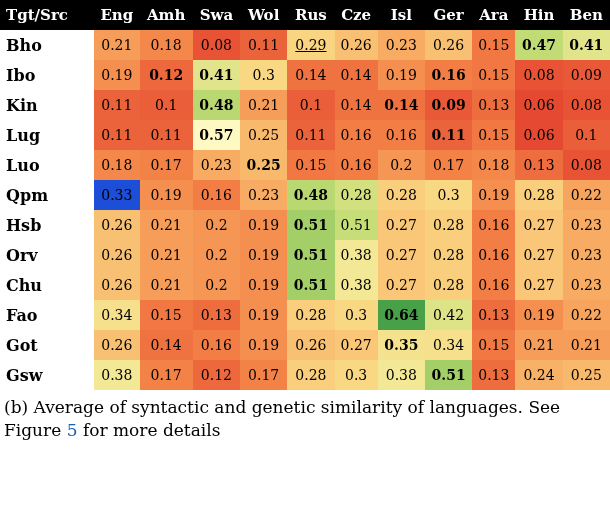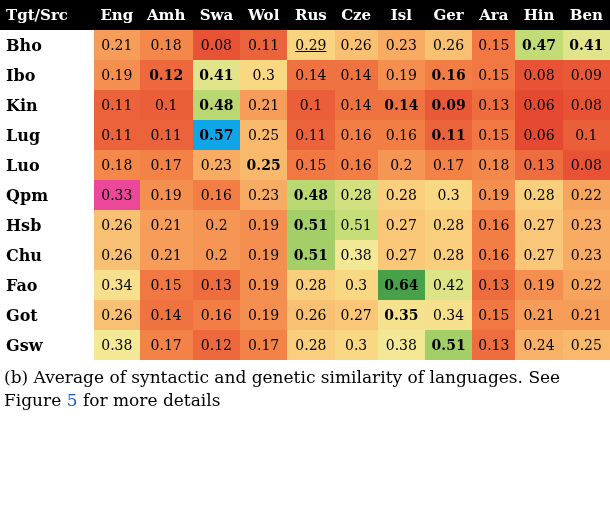--- a/index.html
+++ b/index.html
@@ -74,21 +74,21 @@
           <td class="cell" style="background: rgb(239, 114, 65); font-weight: bold;">0.14</td>
           <td class="cell" style="background: rgb(233, 89, 55); font-weight: bold;">0.09</td>
           <td class="cell" style="background: rgb(238, 109, 63);">0.13</td>
           <td class="cell" style="background: rgb(229, 73, 49);">0.06</td>
           <td class="cell" style="background: rgb(232, 83, 53);">0.08</td>
         </tr>
         <tr>
           <th class="rowhdr">Lug</th>
           <td class="cell" style="background: rgb(235, 99, 59);">0.11</td>
           <td class="cell" style="background: rgb(235, 99, 59);">0.11</td>
-          <td class="cell" style="background: #0ea5e9; font-weight: bold;">0.57</td>
+          <td class="cell" style="background: #fef9c3; font-weight: bold;">0.57</td>
           <td class="cell" style="background: rgb(248, 185, 109);">0.25</td>
           <td class="cell" style="background: rgb(235, 99, 59);">0.11</td>
           <td class="cell" style="background: rgb(242, 125, 69);">0.16</td>
           <td class="cell" style="background: rgb(242, 125, 69);">0.16</td>
           <td class="cell" style="background: rgb(235, 99, 59); font-weight: bold;">0.11</td>
           <td class="cell" style="background: rgb(241, 120, 67);">0.15</td>
           <td class="cell" style="background: rgb(229, 73, 49);">0.06</td>
           <td class="cell" style="background: rgb(234, 94, 57);">0.1</td>
         </tr>
         <tr>
@@ -100,40 +100,54 @@
           <td class="cell" style="background: rgb(241, 120, 67);">0.15</td>
           <td class="cell" style="background: rgb(242, 125, 69);">0.16</td>
           <td class="cell" style="background: rgb(245, 150, 84);">0.2</td>
           <td class="cell" style="background: rgb(243, 130, 71);">0.17</td>
           <td class="cell" style="background: rgb(244, 136, 74);">0.18</td>
           <td class="cell" style="background: rgb(238, 109, 63);">0.13</td>
           <td class="cell" style="background: rgb(232, 83, 53);">0.08</td>
         </tr>
         <tr>
           <th class="rowhdr">Qpm</th>
-          <td class="cell" style="background: #ec4899;">0.33</td>
+          <td class="cell" style="background: #1d4ed8;">0.33</td>
           <td class="cell" style="background: rgb(245, 143, 79);">0.19</td>
           <td class="cell" style="background: rgb(242, 125, 69);">0.16</td>
           <td class="cell" style="background: rgb(247, 171, 99);">0.23</td>
           <td class="cell" style="background: rgb(186, 216, 113); font-weight: bold;">0.48</td>
           <td class="cell" style="background: rgb(210, 224, 128);">0.28</td>
           <td class="cell" style="background: rgb(249, 206, 124);">0.28</td>
           <td class="cell" style="background: rgb(249, 216, 132);">0.3</td>
           <td class="cell" style="background: rgb(245, 143, 79);">0.19</td>
           <td class="cell" style="background: rgb(249, 206, 124);">0.28</td>
           <td class="cell" style="background: rgb(246, 164, 94);">0.22</td>
         </tr>
         <tr>
           <th class="rowhdr">Hsb</th>
           <td class="cell" style="background: rgb(248, 192, 114);">0.26</td>
           <td class="cell" style="background: rgb(246, 157, 89);">0.21</td>
           <td class="cell" style="background: rgb(245, 150, 84);">0.2</td>
           <td class="cell" style="background: rgb(245, 143, 79);">0.19</td>
           <td class="cell" style="background: rgb(164, 207, 104); font-weight: bold;">0.51</td>
           <td class="cell" style="background: rgb(199, 222, 120);">0.51</td>
+          <td class="cell" style="background: rgb(249, 199, 119);">0.27</td>
+          <td class="cell" style="background: rgb(249, 206, 124);">0.28</td>
+          <td class="cell" style="background: rgb(242, 125, 69);">0.16</td>
+          <td class="cell" style="background: rgb(249, 199, 119);">0.27</td>
+          <td class="cell" style="background: rgb(247, 171, 99);">0.23</td>
+        </tr>
+        <tr>
+          <th class="rowhdr">Orv</th>
+          <td class="cell" style="background: rgb(248, 192, 114);">0.26</td>
+          <td class="cell" style="background: rgb(246, 157, 89);">0.21</td>
+          <td class="cell" style="background: rgb(245, 150, 84);">0.2</td>
+          <td class="cell" style="background: rgb(245, 143, 79);">0.19</td>
+          <td class="cell" style="background: rgb(164, 207, 104); font-weight: bold;">0.51</td>
+          <td class="cell" style="background: rgb(242, 232, 150);">0.38</td>
           <td class="cell" style="background: rgb(249, 199, 119);">0.27</td>
           <td class="cell" style="background: rgb(249, 206, 124);">0.28</td>
           <td class="cell" style="background: rgb(242, 125, 69);">0.16</td>
           <td class="cell" style="background: rgb(249, 199, 119);">0.27</td>
           <td class="cell" style="background: rgb(247, 171, 99);">0.23</td>
         </tr>
         <tr>
           <th class="rowhdr">Chu</th>
           <td class="cell" style="background: rgb(248, 192, 114);">0.26</td>
           <td class="cell" style="background: rgb(246, 157, 89);">0.21</td>

